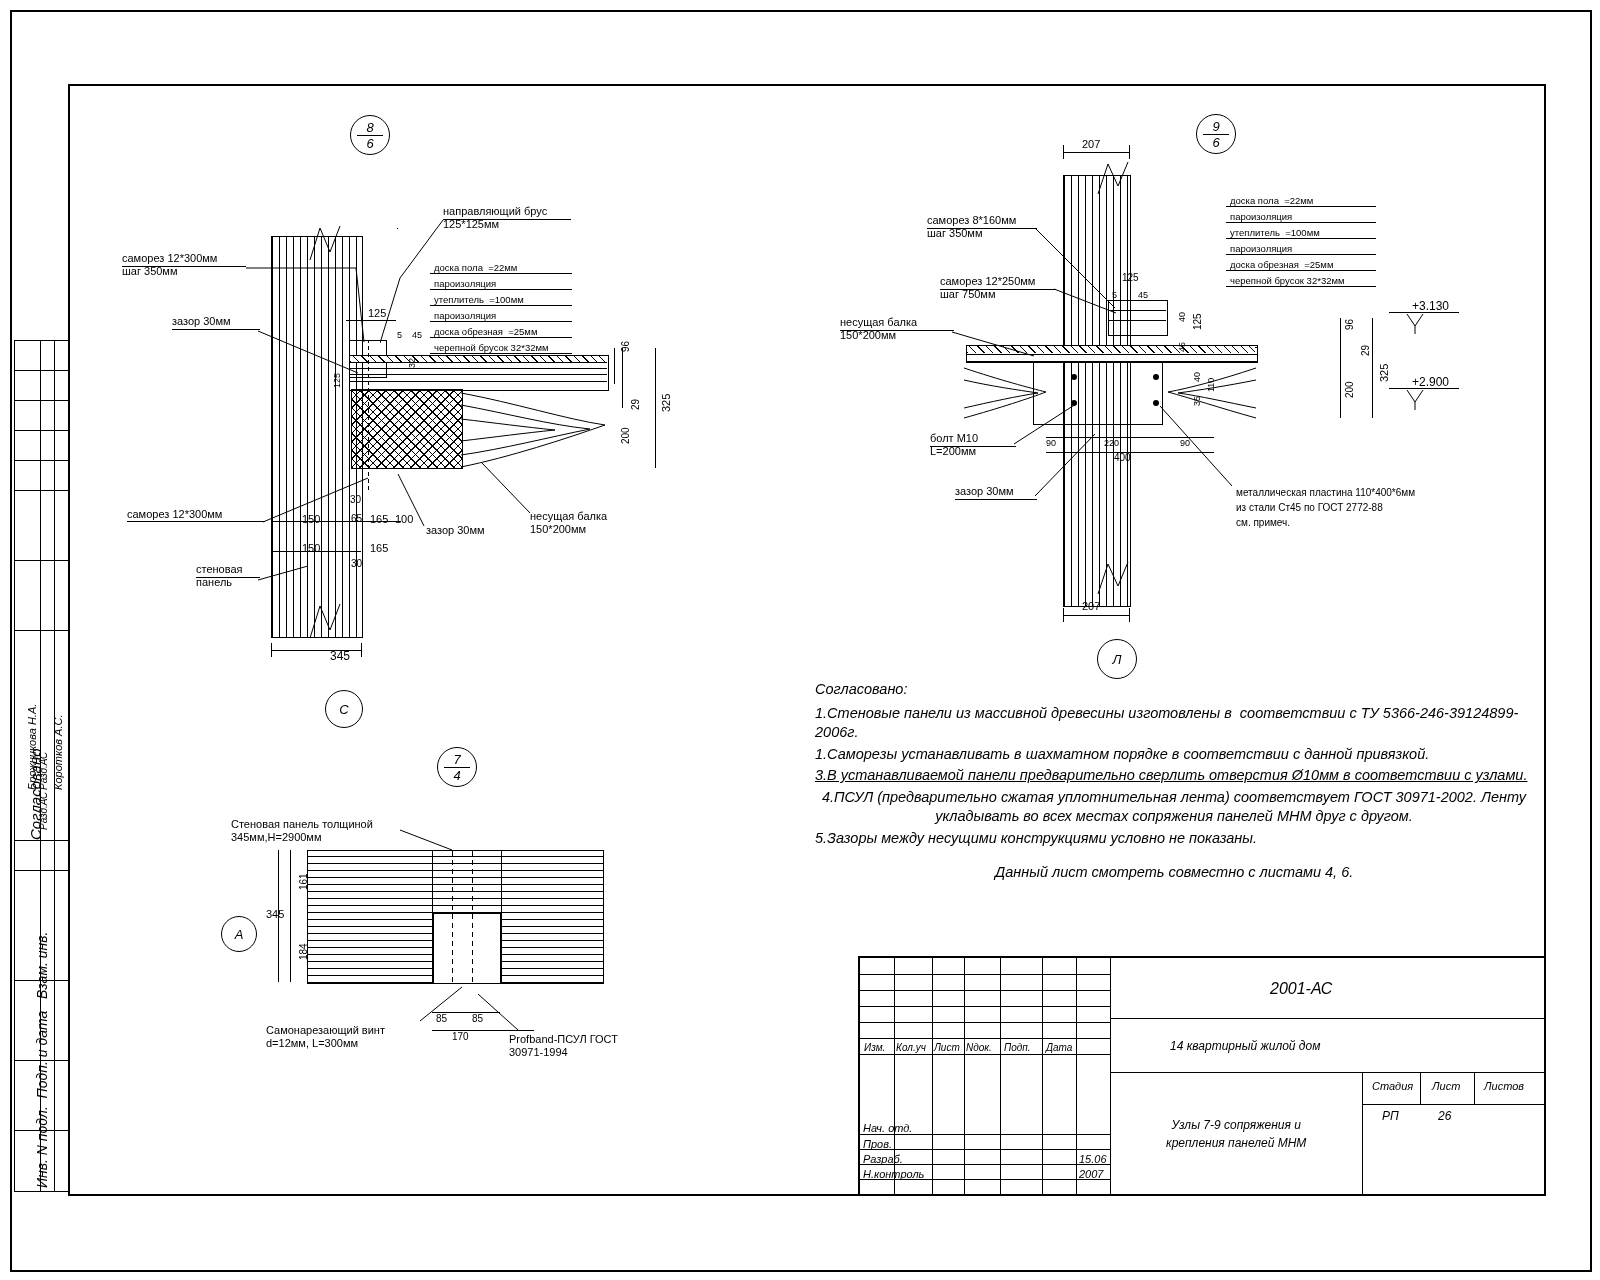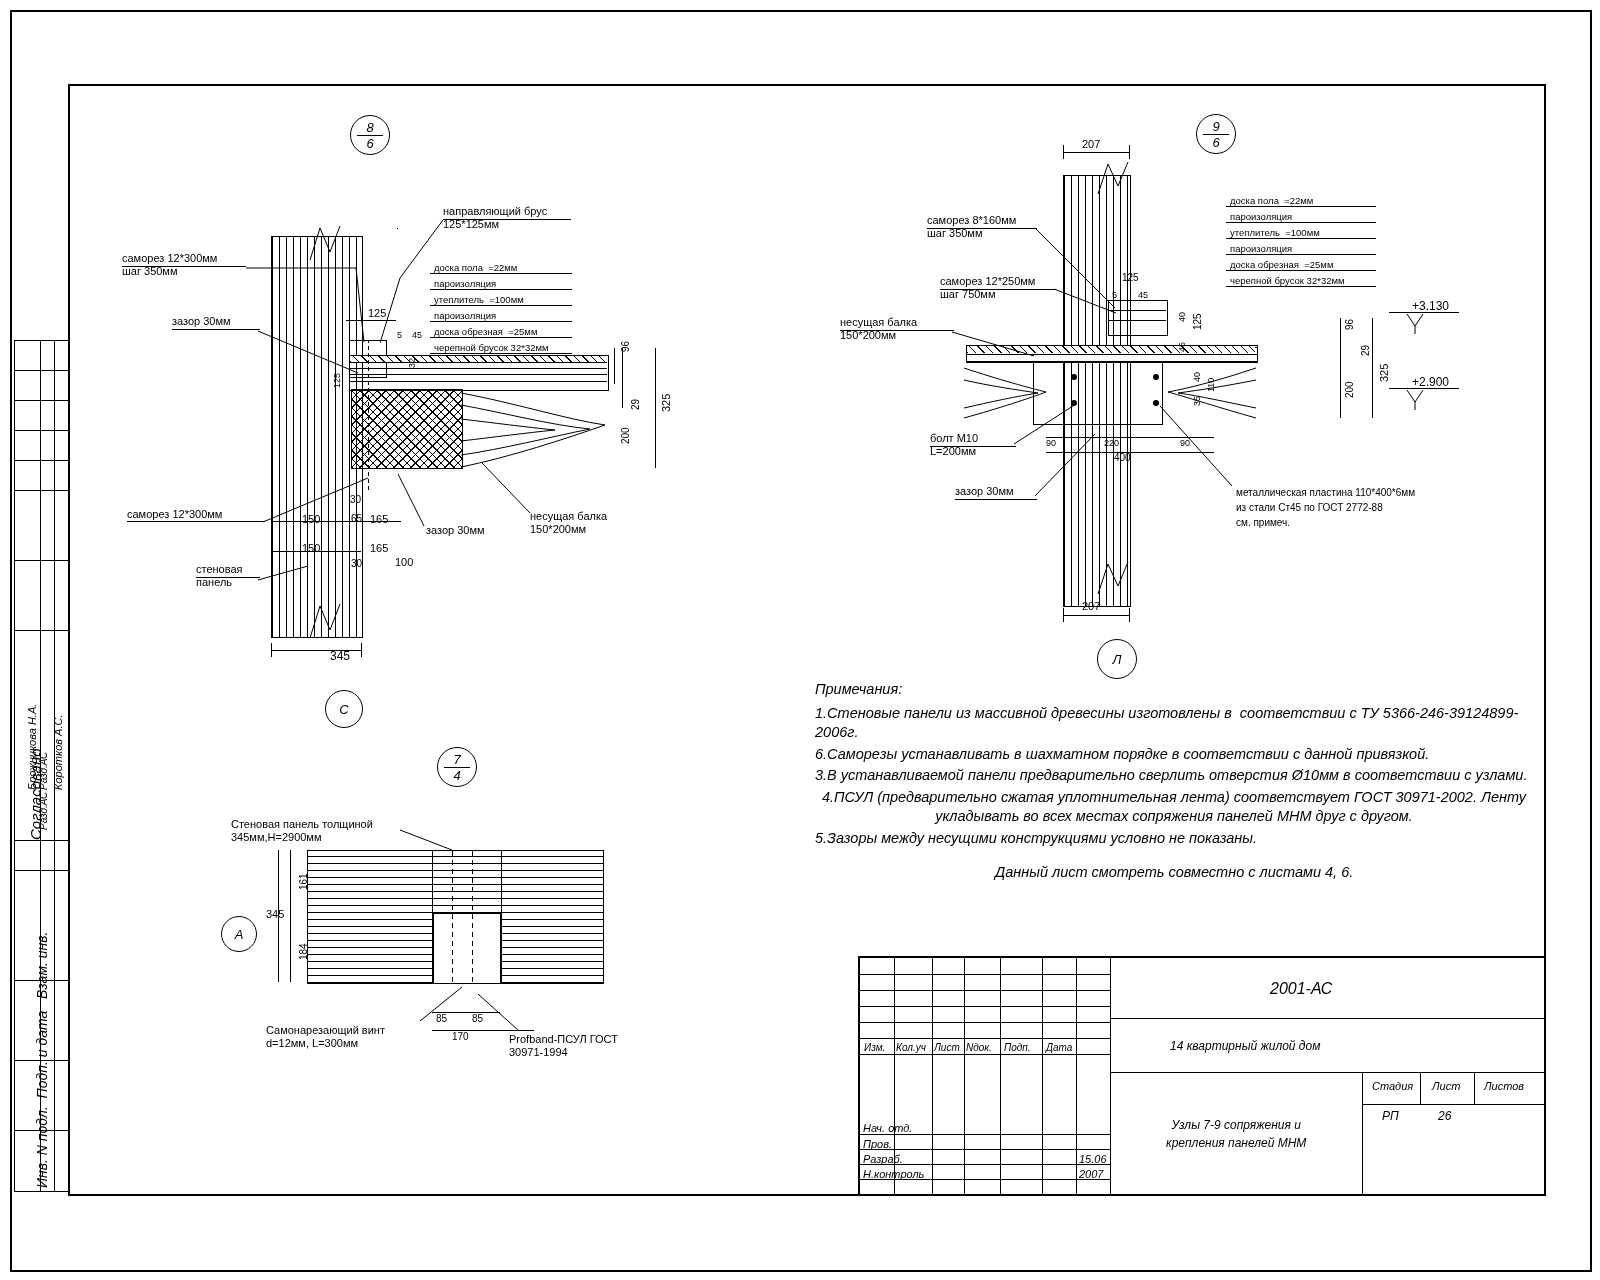--- a/index.html
+++ b/index.html
@@ -169,21 +169,21 @@
     <div class="t" style="left:368px;top:307px;font-size:11px;">125</div>
     <div class="t" style="left:397px;top:330px;font-size:9px;">5</div>
     <div class="t" style="left:412px;top:330px;font-size:9px;">45</div>
     <div class="t vert" style="left:407px;top:368px;transform:rotate(-90deg);font-size:9px;">32</div>
     <div class="t vert" style="left:620px;top:352px;transform:rotate(-90deg);font-size:10px;">96</div>
     <div class="t vert" style="left:630px;top:410px;transform:rotate(-90deg);font-size:10px;">29</div>
     <div class="t vert" style="left:620px;top:444px;transform:rotate(-90deg);font-size:10px;">200</div>
     <div class="t vert" style="left:660px;top:412px;transform:rotate(-90deg);font-size:11px;">325</div>
     <div class="t" style="left:302px;top:513px;font-size:11px;">150</div>
     <div class="t" style="left:370px;top:513px;font-size:11px;">165</div>
-    <div class="t" style="left:395px;top:513px;font-size:11px;margin-top:43px;">100</div>
+    <div class="t" style="left:395px;top:513px;font-size:11px;">100</div>
     <div class="t" style="left:350px;top:494px;font-size:10px;">30</div>
     <div class="t" style="left:351px;top:513px;font-size:10px;">65</div>
     <div class="t" style="left:302px;top:542px;font-size:11px;">150</div>
     <div class="t" style="left:370px;top:542px;font-size:11px;">165</div>
     <div class="t" style="left:351px;top:558px;font-size:10px;">30</div>
     <div class="t" style="left:330px;top:650px;font-size:12px;">345</div>
     <div class="t vert" style="left:332px;top:388px;transform:rotate(-90deg);font-size:9px;">125</div>
   </div>
 
   <div class="cir" style="left:325px;top:690px;width:36px;height:36px;">
@@ -372,24 +372,24 @@
     <div class="t" style="left:436px;top:1013px;font-size:10px;">85</div>
     <div class="t" style="left:472px;top:1013px;font-size:10px;">85</div>
     <div class="t" style="left:452px;top:1031px;font-size:10px;">170</div>
   </div>
 
   <div class="cir" style="left:221px;top:916px;width:34px;height:34px;">
     <span class="top">А</span>
   </div>
 
   <div style="position:absolute;left:815px;top:680px;width:720px;">
-    <div class="notes" style="position:relative;left:0;top:0;">Примечания:</div>
+    <div class="notes" style="position:relative;left:0;top:0;">Согласовано:</div>
     <div class="notes" style="position:relative;left:0;top:4px;width:718px;">1.Стеновые панели из массивной древесины изготовлены в  соответствии с ТУ 5366-246-39124899-2006г.</div>
-    <div class="notes" style="position:relative;left:0;top:6px;width:718px;">6.Саморезы устанавливать в шахматном порядке в соответствии с данной привязкой.</div>
-    <div class="notes" style="position:relative;left:0;top:8px;width:718px;">3.В устанавливаемой панели предварительно сверлить отверстия Ø10мм в соответствии с узлами.</div>
+    <div class="notes" style="position:relative;left:0;top:6px;width:718px;">1.Саморезы устанавливать в шахматном порядке в соответствии с данной привязкой.</div>
+    <div class="notes" style="position:relative;left:0;top:8px;width:718px;text-decoration:underline;">3.В устанавливаемой панели предварительно сверлить отверстия Ø10мм в соответствии с узлами.</div>
     <div class="notes" style="position:relative;left:0;top:10px;width:718px;text-align:center;">4.ПСУЛ (предварительно сжатая уплотнительная лента) соответствует ГОСТ 30971-2002. Ленту укладывать во всех местах сопряжения панелей МНМ друг с другом.</div>
     <div class="notes" style="position:relative;left:0;top:12px;width:718px;">5.Зазоры между несущими конструкциями условно не показаны.</div>
     <div class="notes" style="position:relative;left:180px;top:26px;">Данный лист смотреть совместно с листами 4, 6.</div>
   </div>
 
   <div style="position:absolute;left:858px;top:956px;width:684px;height:236px;border:2px solid #000;">
 
     <div class="ln" style="left:0;top:0;width:1px;height:0;"></div>
     <div style="position:absolute;left:0;top:0;width:250px;height:236px;border-right:1px solid #000;">
       <div style="position:absolute;left:0;top:0;width:250px;height:80px;">

